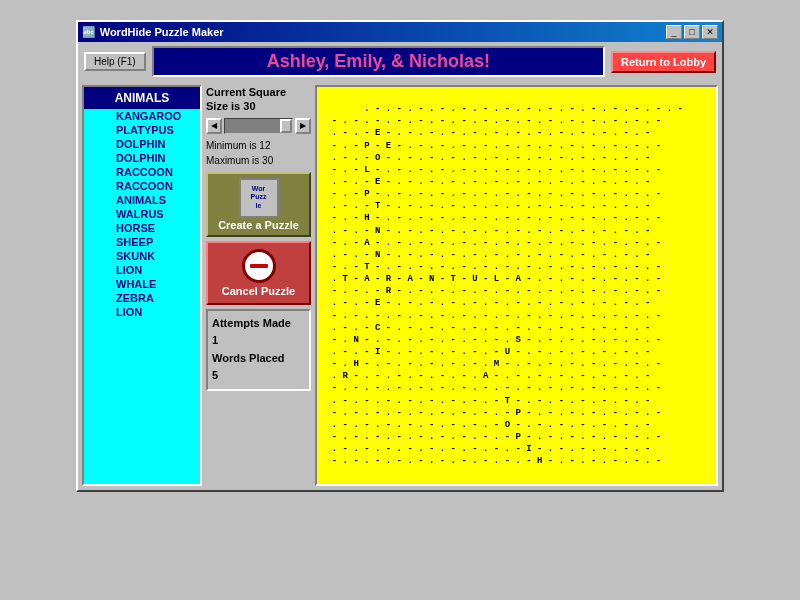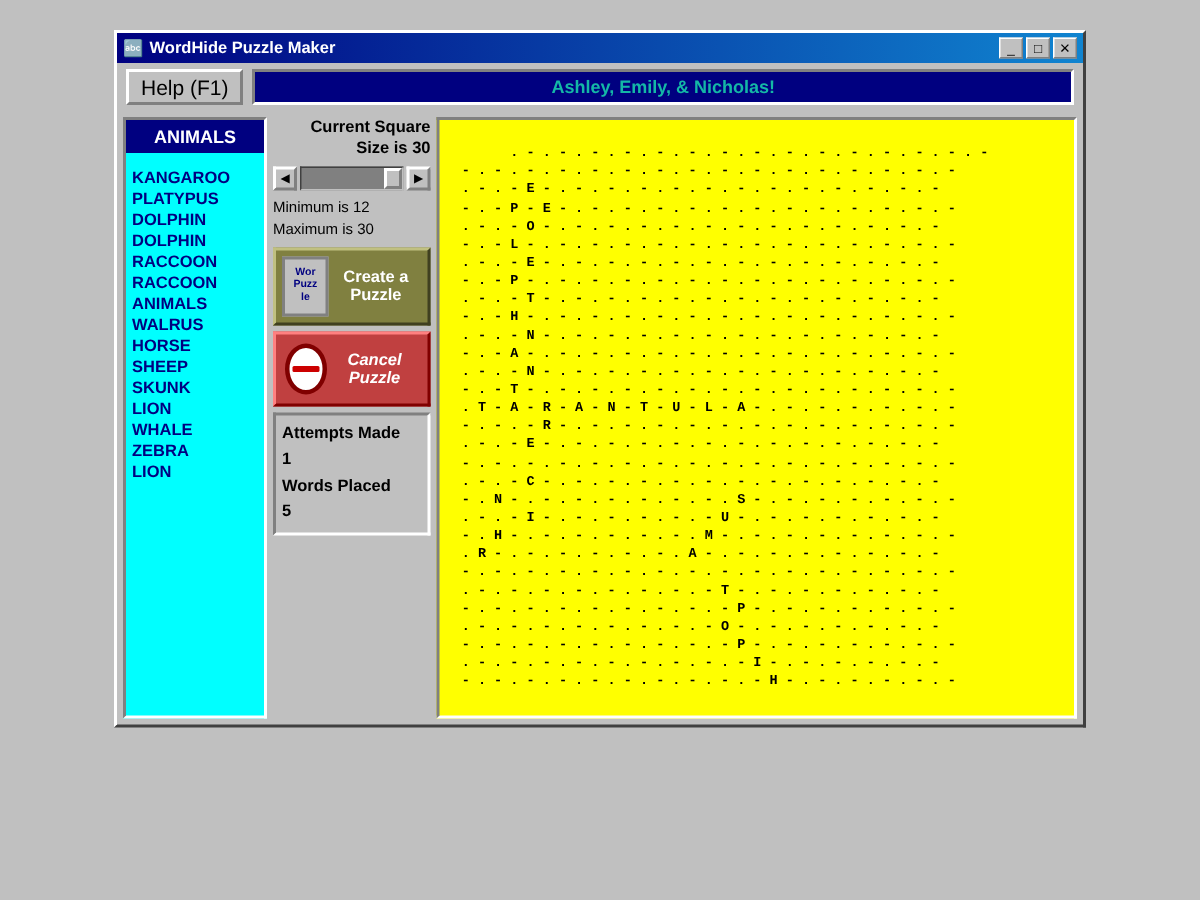--- a/index.html
+++ b/index.html
@@ -54,31 +54,31 @@
       align-items: center;
       padding: 4px 6px;
       gap: 6px;
       background: #c0c0c0;
     }
     .help-btn {
       background: #c0c0c0;
       border: 2px solid;
       border-color: #ffffff #808080 #808080 #ffffff;
       padding: 2px 8px;
-      font-size: 14px;
+      font-size: 10px;
       cursor: pointer;
       white-space: nowrap;
     }
     .name-display {
       flex: 1;
       background: #000080;
-      color: #14b8a6;
+      color: #ec4899;
       text-align: center;
       padding: 3px;
-      font-size: 12px;
+      font-size: 18px;
       font-weight: bold;
       border: 2px solid;
       border-color: #808080 #ffffff #ffffff #808080;
     }
     .lobby-btn {
       background: #ff4444;
       border: 2px solid;
       border-color: #ff8888 #800000 #800000 #ff8888;
       color: white;
       padding: 3px 8px;
@@ -90,38 +90,39 @@
     
     .main-content {
       display: flex;
       margin: 4px;
       gap: 4px;
       background: #c0c0c0;
     }
 
     
     .word-list-panel {
-      width: 96px;
+      width: 120px;
       background: #00ffff;
       border: 2px solid;
       border-color: #808080 #ffffff #ffffff #808080;
       display: flex;
       flex-direction: column;
     }
     .word-list-header {
       background: #000080;
       color: white;
       text-align: center;
       padding: 4px;
       font-size: 12px;
       font-weight: bold;
     }
     .word-list {
-      padding: 10px 4px;
+      padding: 0 4px;
       flex: 1;
+      margin-left: 28px;
     }
     .word-item {
       color: #000080;
       font-size: 11px;
       font-weight: bold;
       cursor: pointer;
       padding: 1px 0;
     }
 
     
@@ -130,21 +131,21 @@
       display: flex;
       flex-direction: column;
       gap: 4px;
     }
     .square-size-section {
       background: #c0c0c0;
     }
     .square-size-label {
       font-size: 11px;
       font-weight: bold;
-      text-align: right;
+      text-align: left;
       line-height: 1.3;
     }
     .slider-container {
       display: flex;
       align-items: center;
       gap: 2px;
       margin: 4px 0;
     }
     .slider-arrow {
       width: 16px;
@@ -182,21 +183,21 @@
     }
 
     
     .create-puzzle-btn {
       background: #808040;
       border: 2px solid;
       border-color: #c0c080 #404020 #404020 #c0c080;
       padding: 4px;
       cursor: pointer;
       display: flex;
-      flex-direction: row;
+      flex-direction: column;
       align-items: center;
       gap: 1px;
     }
     .puzzle-icon {
       width: 40px;
       height: 40px;
       background: #c0c0c0;
       border: 2px solid #808080;
       display: flex;
       flex-direction: column;
@@ -214,24 +215,23 @@
     }
 
     
     .cancel-puzzle-btn {
       background: #c04040;
       border: 2px solid;
       border-color: #ff8080 #800000 #800000 #ff8080;
       padding: 6px;
       cursor: pointer;
       display: flex;
-      flex-direction: row;
+      flex-direction: column;
       align-items: center;
       gap: 2px;
-      font-style: italic;
     }
     .cancel-circle {
       width: 34px;
       height: 34px;
       border: 3px solid #800000;
       border-radius: 50%;
       background: white;
       display: flex;
       align-items: center;
       justify-content: center;
@@ -298,20 +298,21 @@
     <div class="title-bar-controls">
       <div class="title-btn">_</div>
       <div class="title-btn">□</div>
       <div class="title-btn">✕</div>
     </div>
   </div>
 
   <div class="top-bar">
     <button class="help-btn">Help (F1)</button>
     <div class="name-display">Ashley, Emily, &amp; Nicholas!</div>
+    <button class="lobby-btn">Return to Lobby</button>
   </div>
 
   <div class="main-content">
 
     <div class="word-list-panel">
       <div class="word-list-header">ANIMALS</div>
       <div class="word-list">
 
       <div class="word-item">KANGAROO</div>
           <div class="word-item">PLATYPUS</div>

